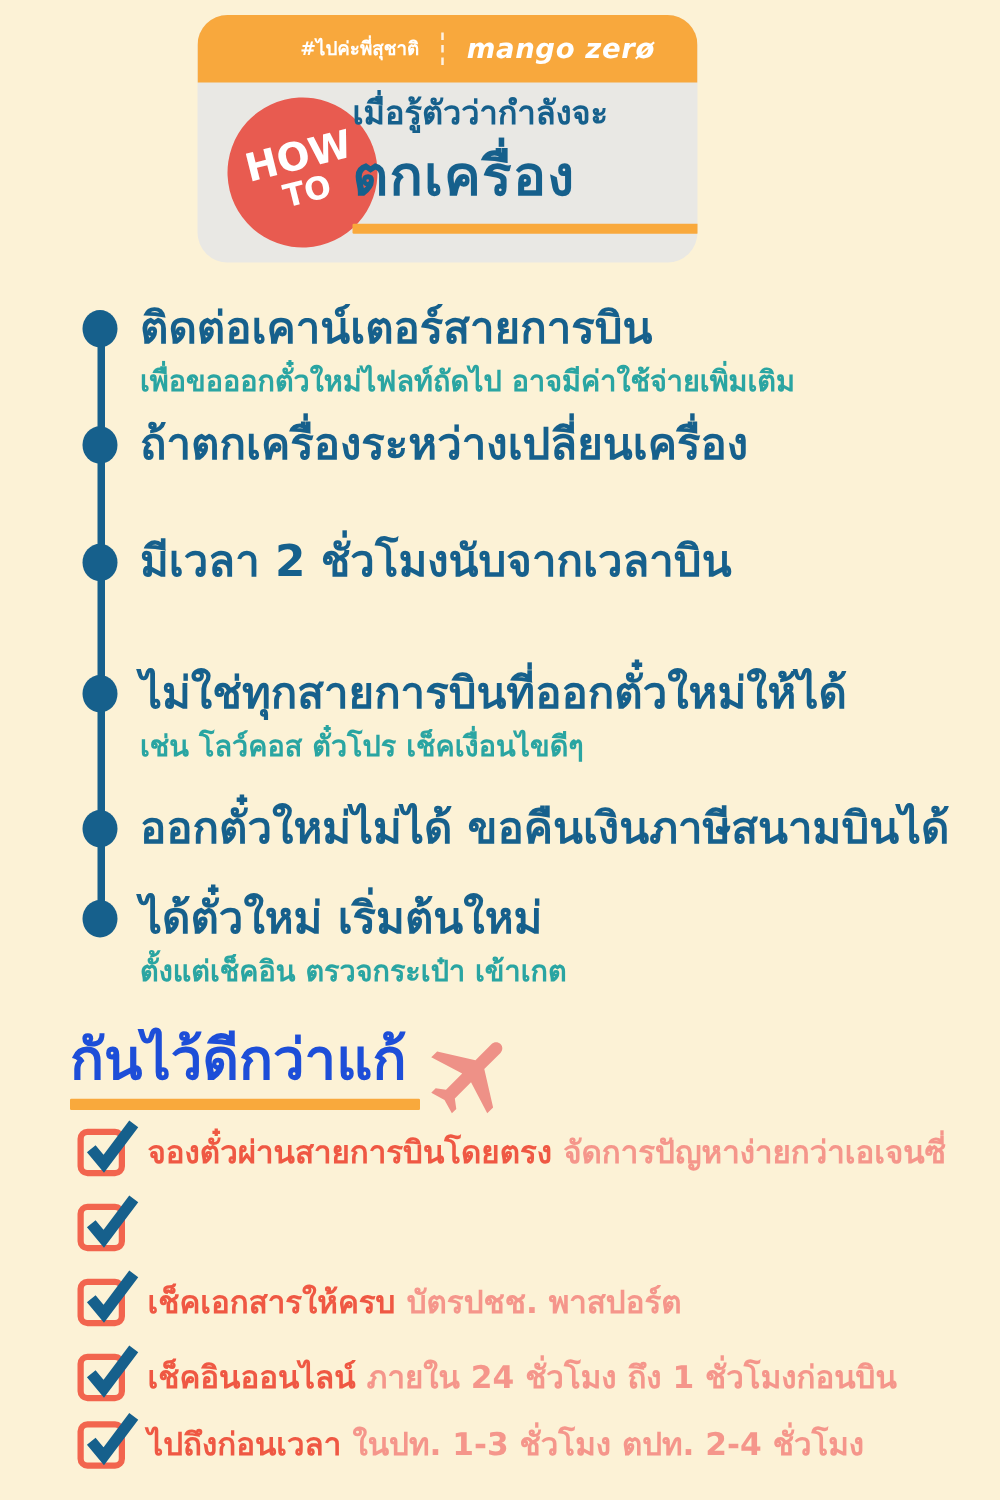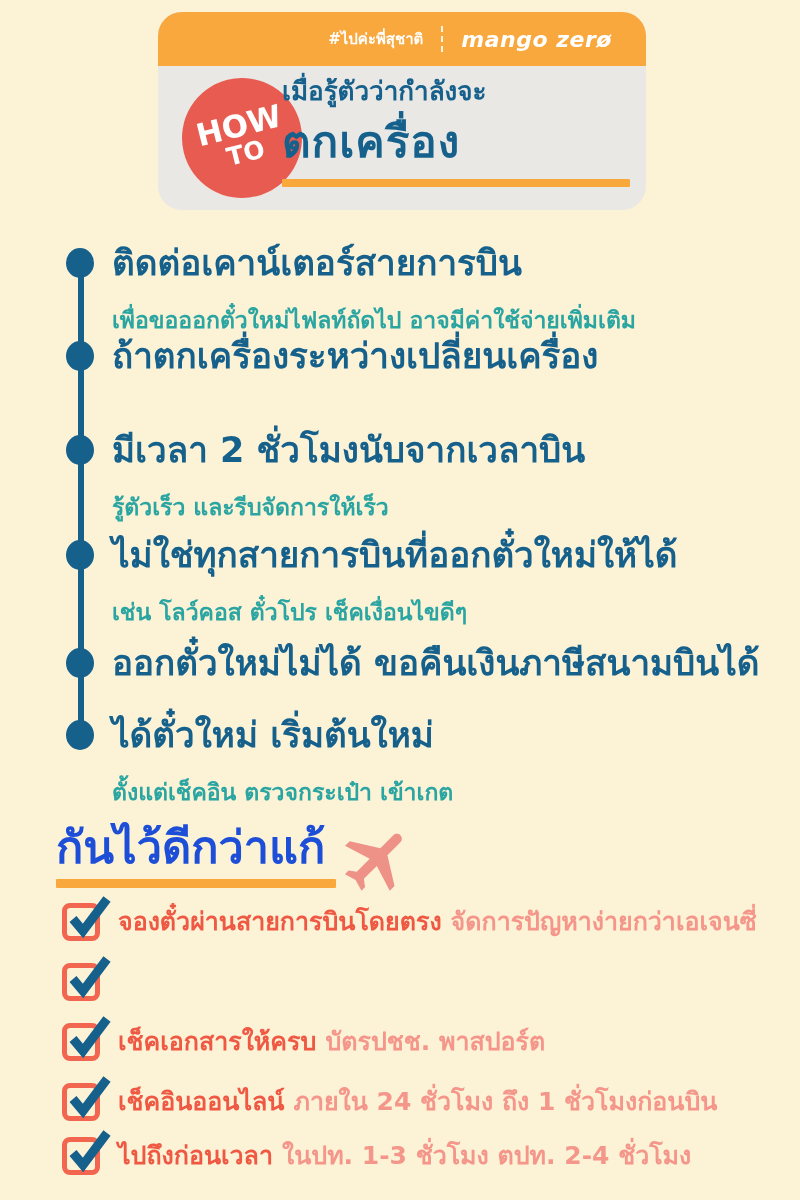--- a/index.html
+++ b/index.html
@@ -6,21 +6,21 @@
   body{
     width:800px;height:1200px;
     background:#FCF2D6;
     position:relative;
     overflow:hidden;
     font-family:"DejaVu Sans",sans-serif;
   }
 
   
   .card{
-    position:absolute;left:158px;top:12px;width:488px;height:198px;
+    position:absolute;left:158px;top:12px;width:400px;height:198px;
     background:#E9E8E4;border-radius:24px;overflow:hidden;
   }
   .card-bar{
     height:54px;background:#F8A83D;
     display:flex;align-items:center;justify-content:flex-end;
     padding-right:34px;box-sizing:border-box;
   }
   .hashtag{color:#fff;font-weight:bold;font-size:15px;}
   .bar-divider{
     height:26px;border-left:2px dashed rgba(255,255,255,.85);
@@ -45,21 +45,21 @@
   .t-line{
     position:absolute;left:78px;top:251px;width:6px;height:484px;
     background:#16608C;border-radius:3px;
   }
   .t-item{position:absolute;left:112px;width:660px;}
   .t-bullet{
     position:absolute;left:-46px;top:8px;width:28px;height:30px;
     background:#16608C;border-radius:50%;
   }
   .t-title{color:#16608C;font-weight:bold;font-size:35px;line-height:46px;}
-  .t-sub{color:#2AA5A2;font-weight:bold;font-size:23px;line-height:34px;margin-top:17px;}
+  .t-sub{color:#2AA5A2;font-weight:bold;font-size:23px;line-height:34px;margin-top:3px;}
 
   
   .p-heading{
     position:absolute;left:56px;top:820px;
     color:#1d4ed8;font-weight:bold;font-size:45px;line-height:56px;
   }
   .p-underline{
     position:absolute;left:56px;top:879px;width:280px;height:9px;
     background:#F9A93C;border-radius:1px;
   }
@@ -108,21 +108,20 @@
 </div>
 
 <div class="t-item" style="top:333px">
   <span class="t-bullet"></span>
   <div class="t-title">ถ้าตกเครื่องระหว่างเปลี่ยนเครื่อง</div>
 </div>
 
 <div class="t-item" style="top:427px">
   <span class="t-bullet"></span>
   <div class="t-title">มีเวลา 2 ชั่วโมงนับจากเวลาบิน</div>
-  <div class="t-sub">รู้ตัวเร็ว และรีบจัดการให้เร็ว</div>
 </div>
 
 <div class="t-item" style="top:532px">
   <span class="t-bullet"></span>
   <div class="t-title">ไม่ใช่ทุกสายการบินที่ออกตั๋วใหม่ให้ได้</div>
   <div class="t-sub">เช่น โลว์คอส ตั๋วโปร เช็คเงื่อนไขดีๆ</div>
 </div>
 
 <div class="t-item" style="top:640px">
   <span class="t-bullet"></span>

